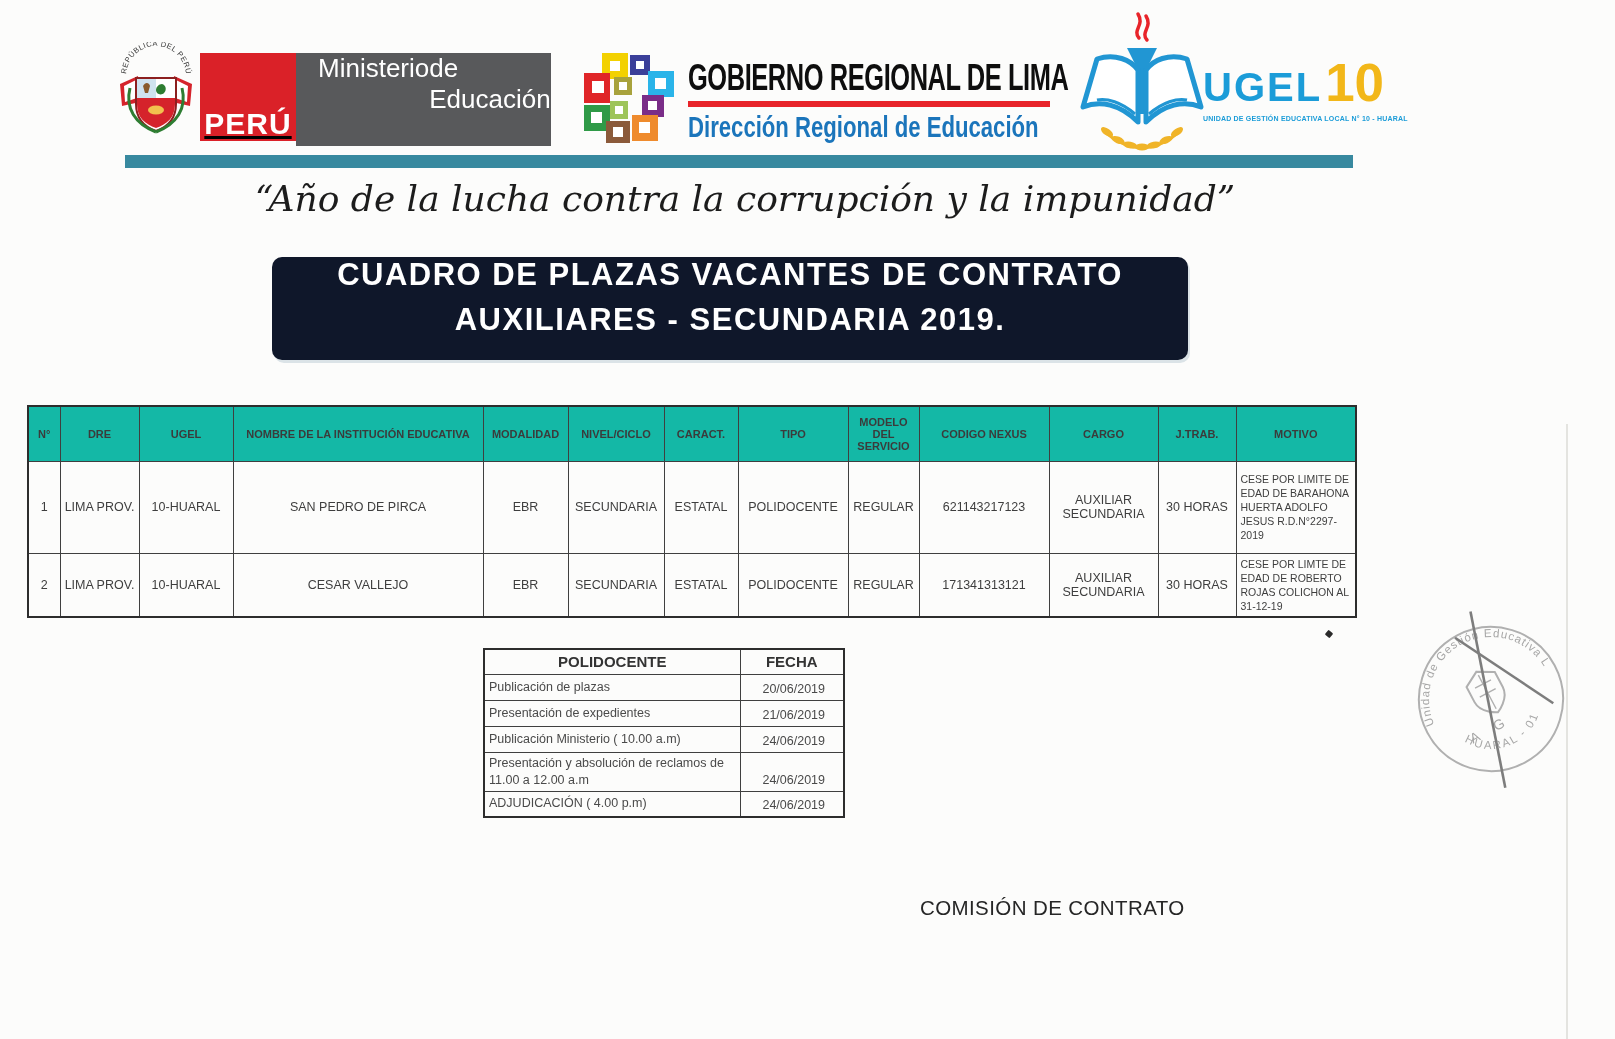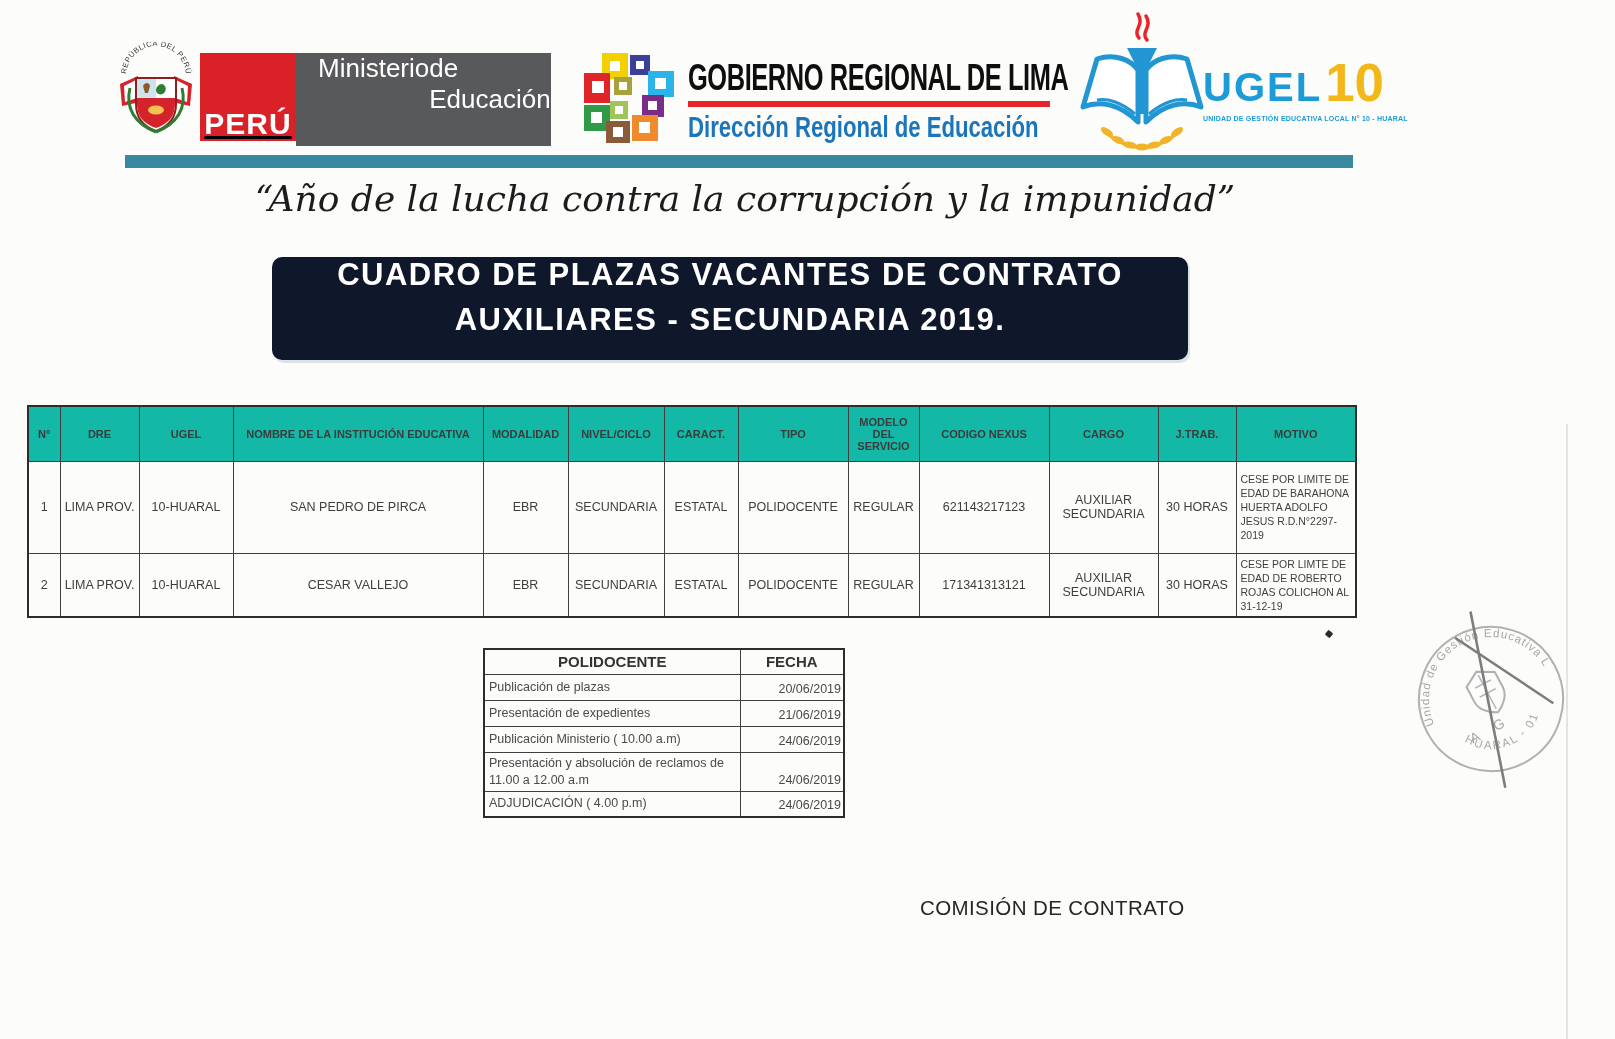--- a/index.html
+++ b/index.html
@@ -54,21 +54,21 @@
   #vacancies td.motivo { font-size:10.5px; text-align:left; padding:3px 4px; line-height:1.35; }
 
   
   #schedule { left:483px; top:648px; }
   #schedule table { width:360px; border-collapse:collapse; table-layout:fixed;
     border:2px solid #2d2d2d; }
   #schedule th, #schedule td { border:1px solid #3f3f3f; overflow:hidden; }
   #schedule th { height:25px; font-size:15px; font-weight:700; color:#333; text-align:center; }
   #schedule td { font-size:12.5px; color:#4a4a4a; }
   #schedule td.act { text-align:left; padding:2px 4px; line-height:1.35; }
-  #schedule td.date { text-align:right; padding-right:2px; vertical-align:bottom; padding-bottom:4px; }
+  #schedule td.date { text-align:right; padding-right:18px; vertical-align:bottom; padding-bottom:4px; }
   #schedule tr.h26 td { height:26px; }
   #schedule tr.h39 td { height:39px; }
   #schedule tr.h40 td { height:40px; }
 
   
   #commission { left:920px; top:896px; font-size:20.5px; color:#262626; letter-spacing:0.4px; }
   #stamp { left:1402px; top:610px; width:178px; height:178px; opacity:0.78; transform:rotate(-28deg); }
   #dot { left:1326px; top:631px; width:6px; height:6px; background:#2a2a2a; border-radius:1px; transform:rotate(40deg); }
   #edge-line { left:1566px; top:424px; width:2px; height:615px; background:#e4e4e0; }
 </style>

